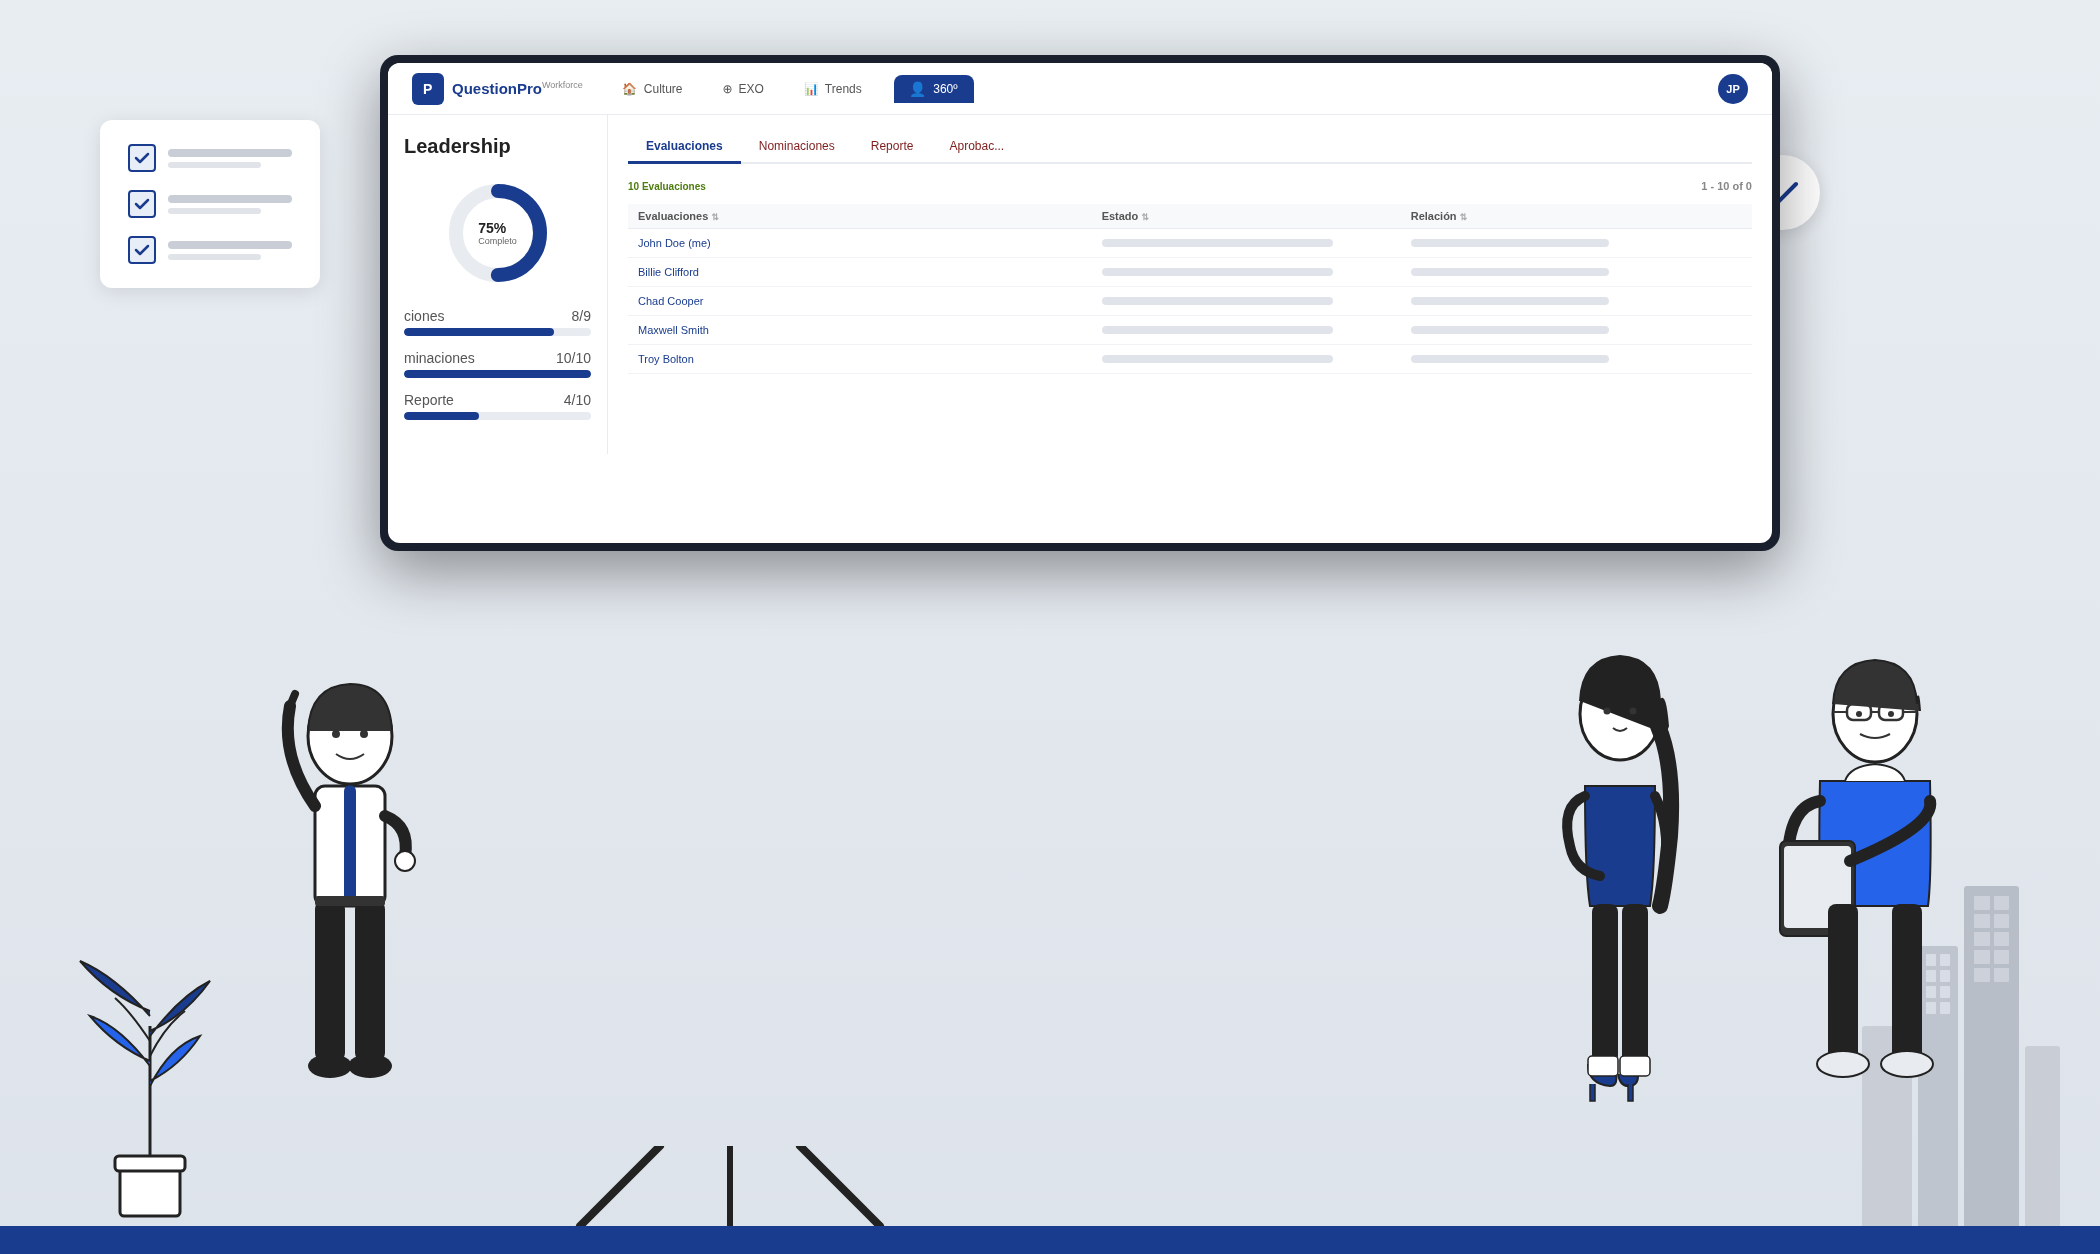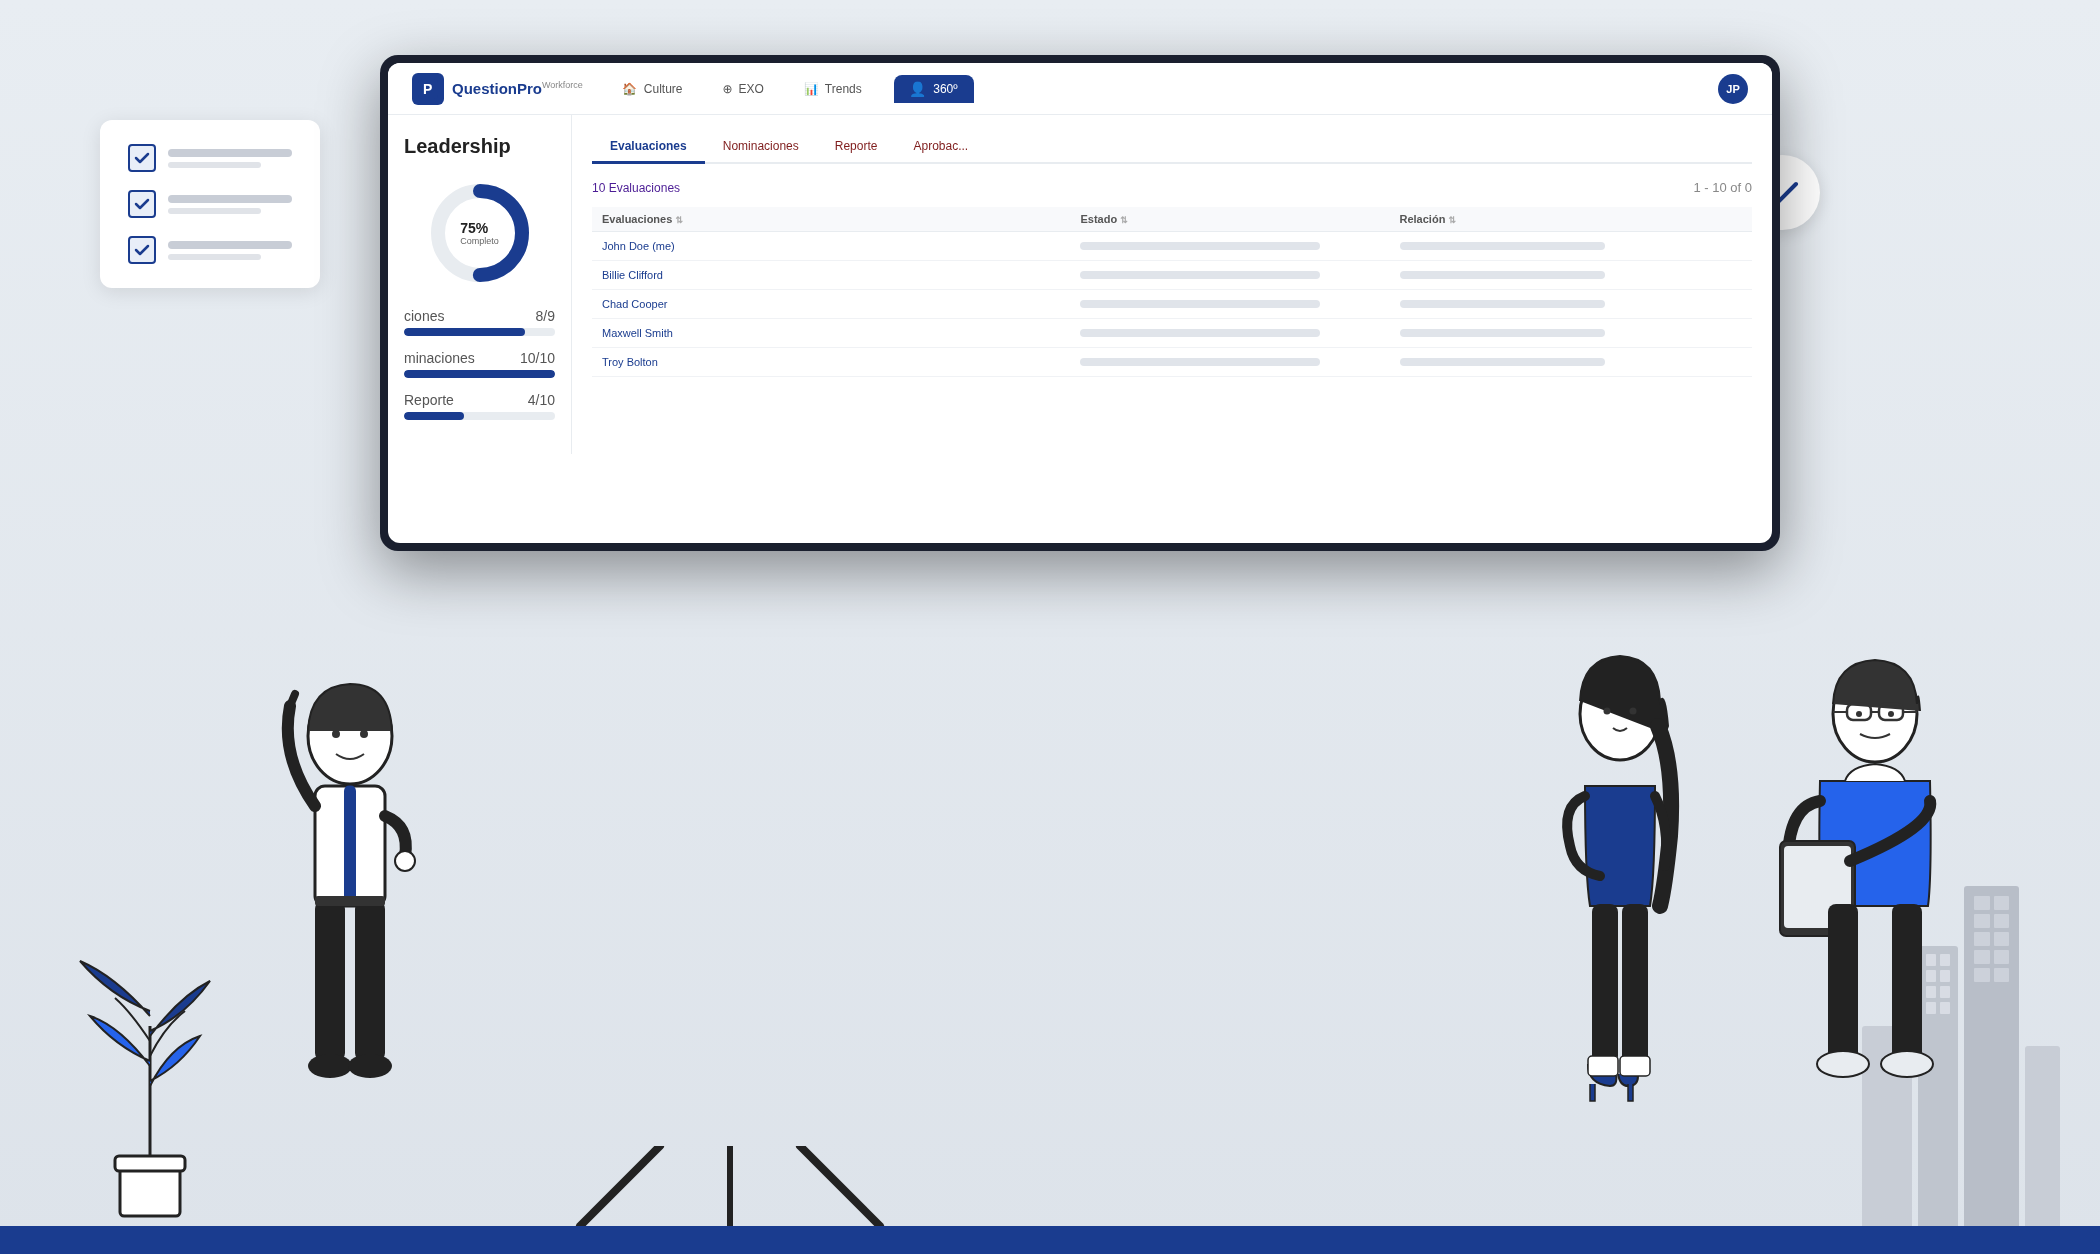--- a/index.html
+++ b/index.html
@@ -179,21 +179,21 @@
     }
 
     
     .app-body {
       display: flex;
       height: calc(100% - 52px);
     }
 
     
     .left-panel {
-      width: 184px;
+      width: 220px;
       padding: 20px 16px;
       border-right: 1px solid #e8ecf0;
       flex-shrink: 0;
     }
     .panel-title {
       font-size: 20px;
       font-weight: bold;
       color: #222;
       margin-bottom: 20px;
     }
@@ -266,22 +266,22 @@
       font-weight: 600;
     }
 
     
     .table-header-row {
       display: flex;
       justify-content: space-between;
       align-items: center;
       margin-bottom: 12px;
     }
-    .evaluaciones-count { font-size: 12px; font-weight: 400; color: #4c1d95; }
-    .pagination-info { font-size: 13px; color: #888; }
+    .evaluaciones-count { font-size: 10px; font-weight: 700; color: #4d7c0f; }
+    .pagination-info { font-size: 11px; color: #888; font-weight: bold; }
 
     
     .data-table {
       width: 100%;
       border-collapse: collapse;
     }
     .data-table th {
       text-align: left;
       font-size: 11px;
       color: #555;

